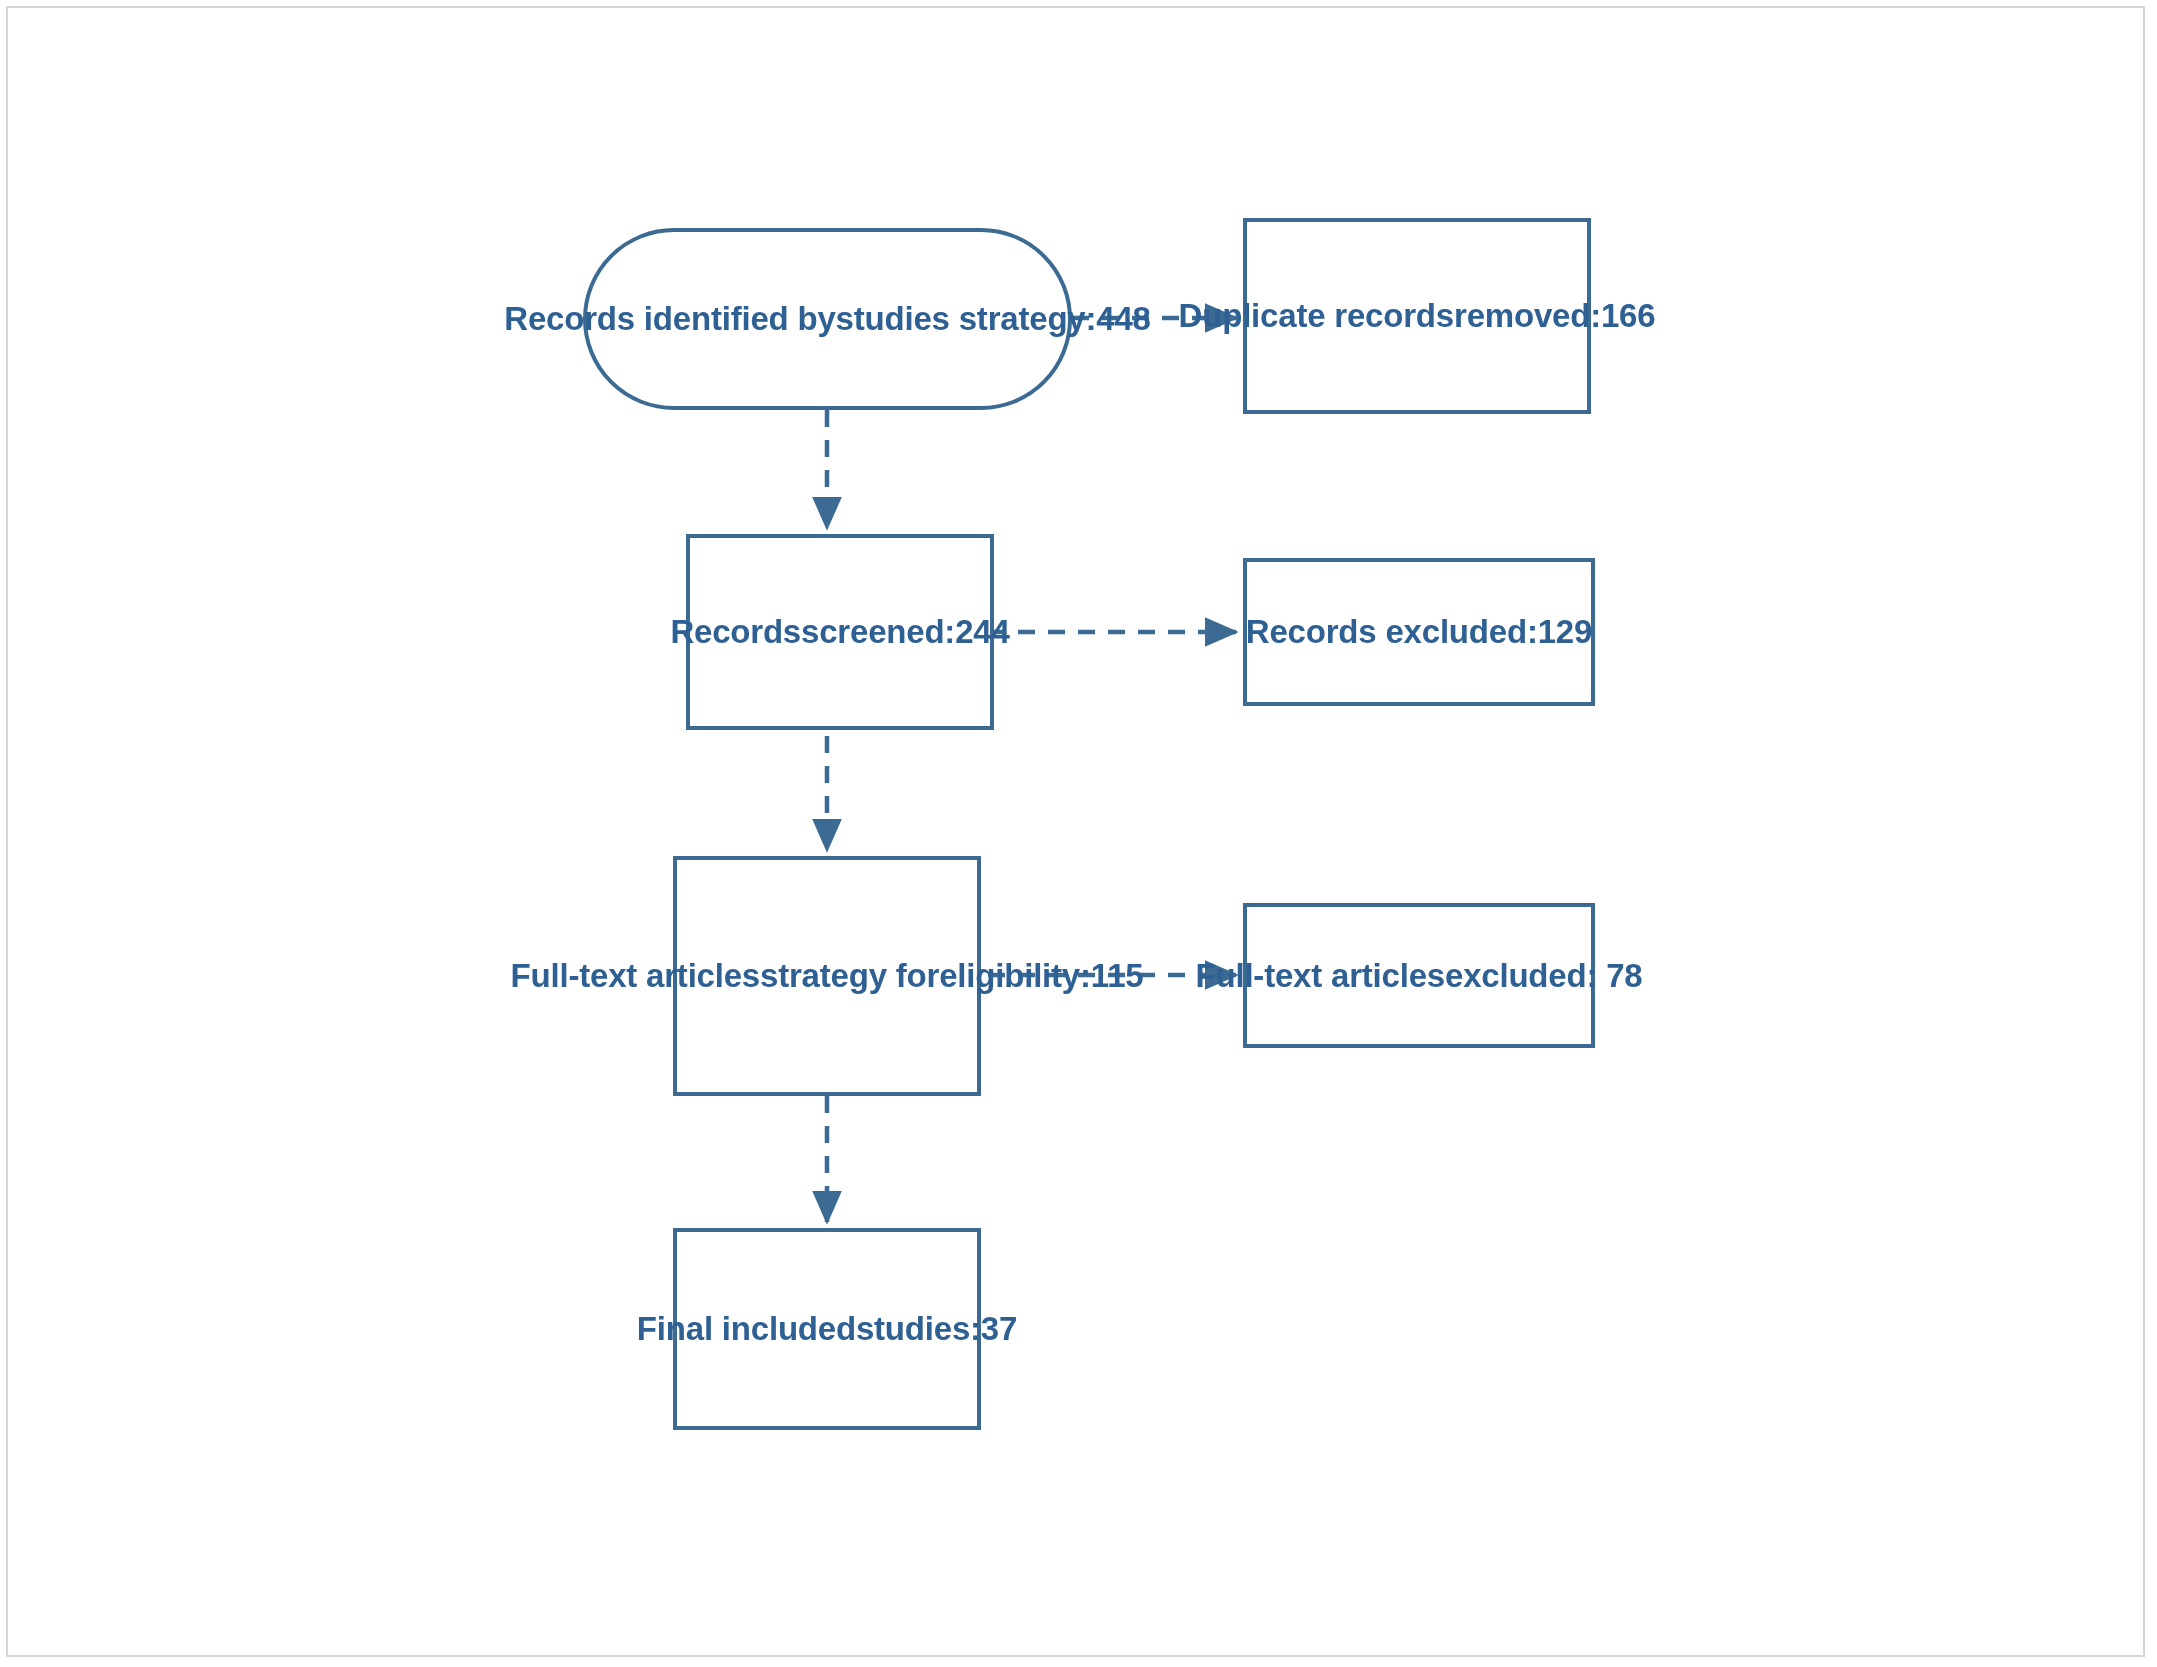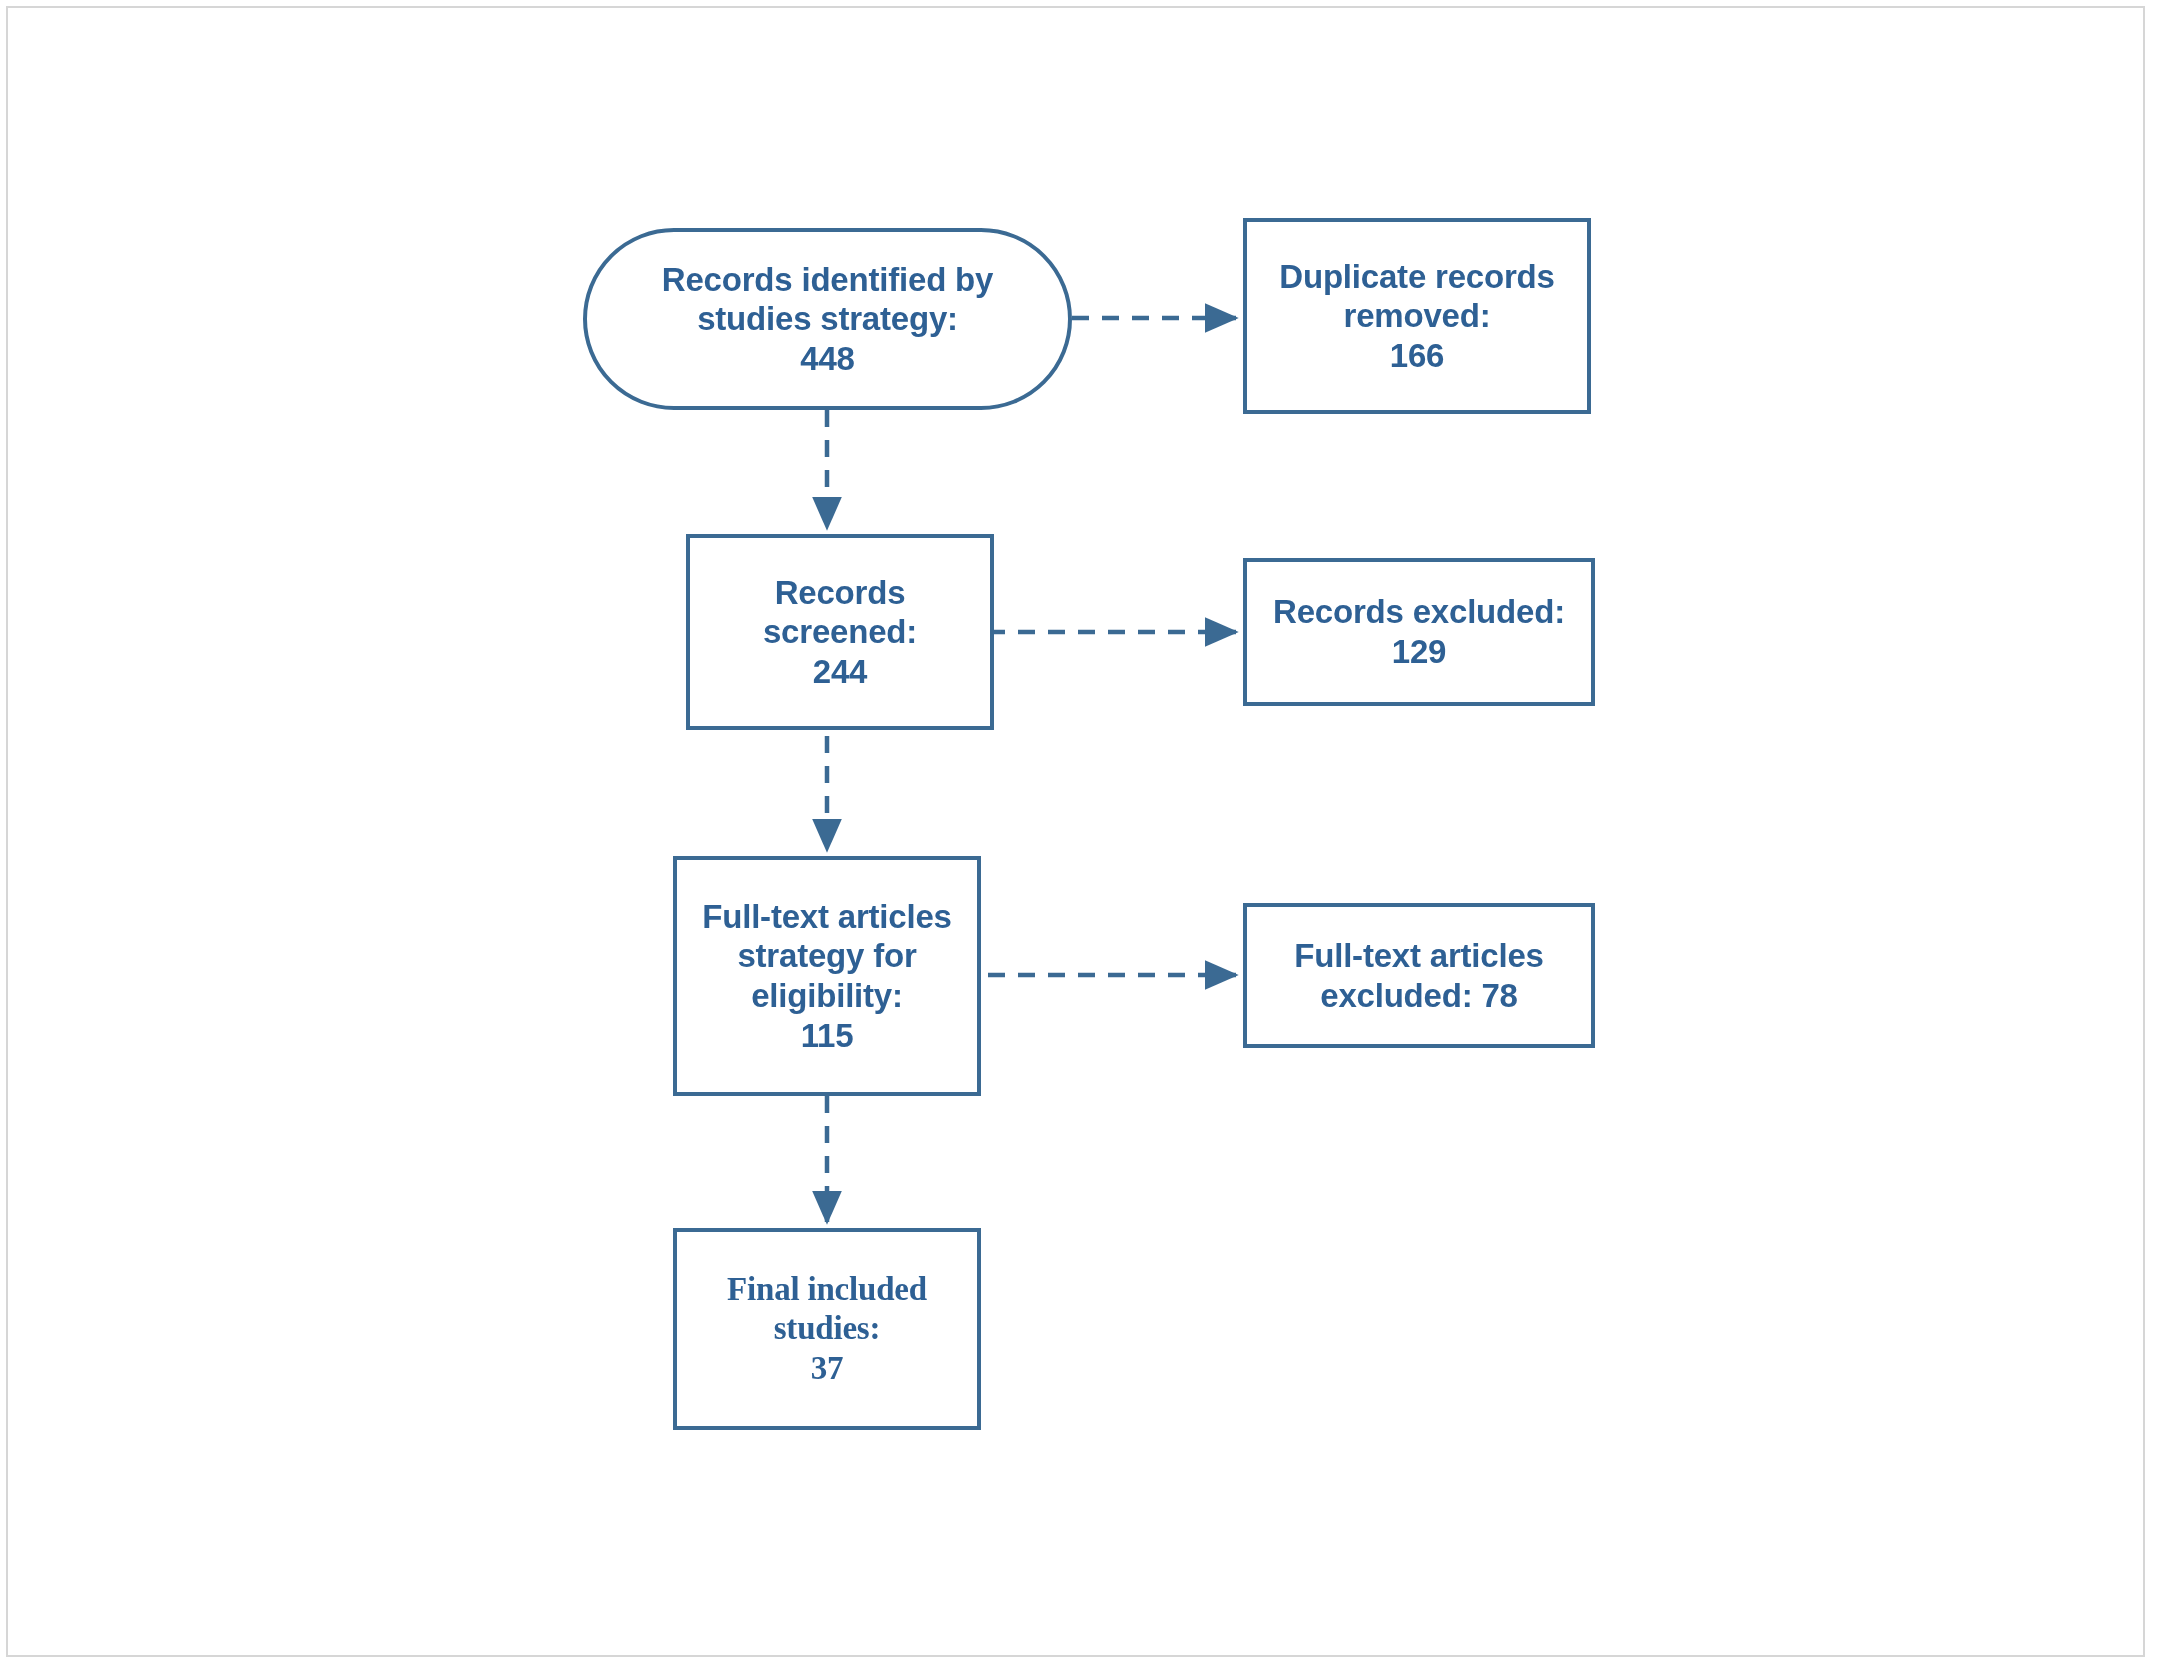--- a/index.html
+++ b/index.html
@@ -36,21 +36,21 @@
     top: 0;
     width: 2157px;
     height: 1667px;
   }
   .node {
     position: absolute;
     box-sizing: border-box;
     border: 4px solid #3b6a93;
     background: #ffffff;
     display: flex;
-    flex-direction: column;
+    flex-direction: row;
     align-items: center;
     justify-content: center;
     text-align: center;
     color: #2e6094;
     font-weight: bold;
     font-size: 33px;
     line-height: 1.20;
     letter-spacing: -0.2px;
     padding: 4px 10px;
   }
@@ -120,19 +120,19 @@
     <span class="line">strategy for</span>
     <span class="line">eligibility:</span>
     <span class="line">115</span>
   </div>
 
   <div class="node" style="left:1243px; top:903px; width:352px; height:145px;">
     <span class="line">Full-text articles</span>
     <span class="line">excluded: 78</span>
   </div>
 
-  <div class="node" style="left:673px; top:1228px; width:308px; height:202px;font-family:Liberation Serif, serif;">
+  <div class="node" style="left:673px; top:1228px; width:308px; height:202px;">
     <span class="line">Final included</span>
     <span class="line">studies:</span>
     <span class="line">37</span>
   </div>
 
 </div>
 
 </body></html>

